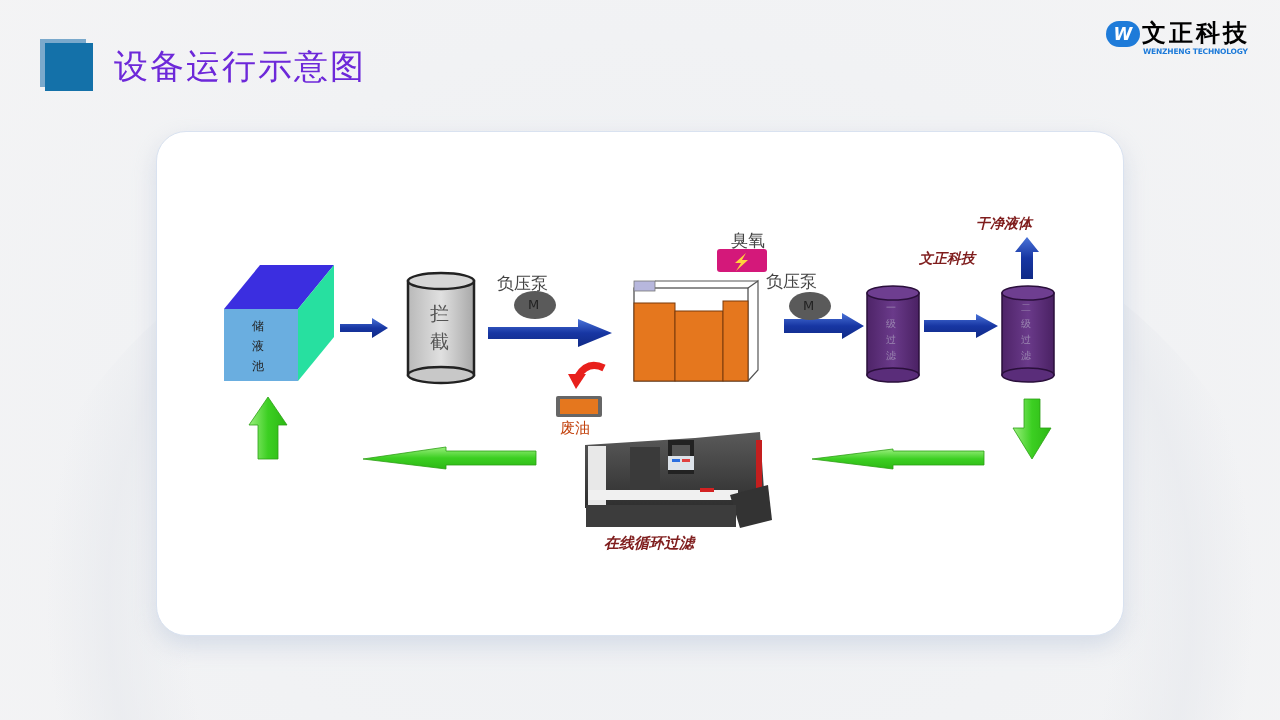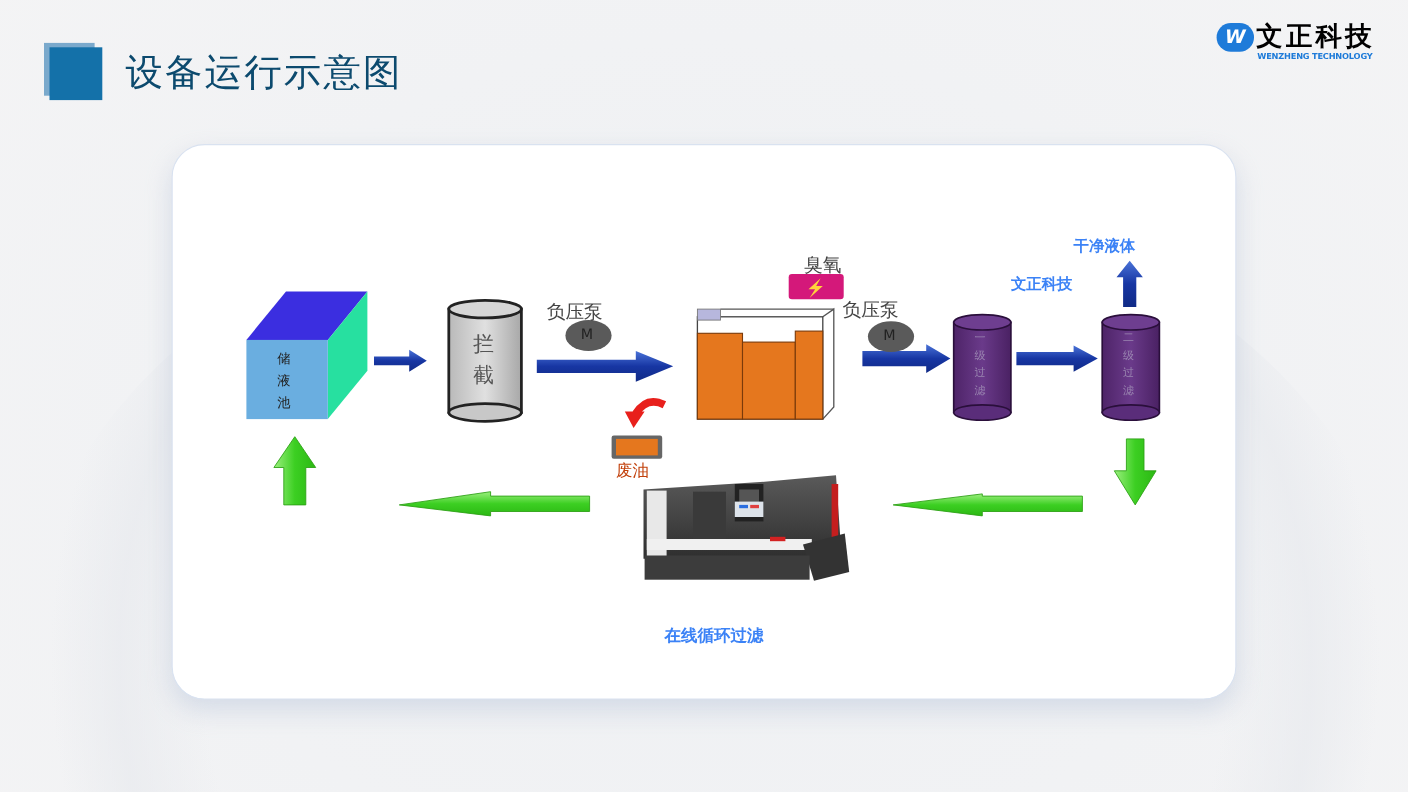--- a/index.html
+++ b/index.html
@@ -12,41 +12,41 @@
   .bg-arc {
     position: absolute; left: 20px; top: 150px; width: 1260px; height: 900px;
     border-radius: 50%;
     background: radial-gradient(circle, rgba(230,232,236,0.0) 60%, rgba(232,234,238,0.7) 70%, rgba(244,244,245,0) 78%);
     pointer-events: none;
   }
   .header-mark { position: absolute; left: 40px; top: 39px; width: 54px; height: 52px; }
   .header-mark .back { position: absolute; left: 0; top: 0; width: 46px; height: 48px; background: #7aa9cc; }
   .header-mark .front { position: absolute; left: 5px; top: 4px; width: 48px; height: 48px; background: #1471a9; }
   .page-title {
-    position: absolute; left: 114px; top: 44px; font-size: 34px; color: #0c4a6e;
+    position: absolute; left: 114px; top: 44px; font-size: 34px; color: #6d28d9;
     font-family: "DejaVu Serif", serif; letter-spacing: 2px; line-height: 44px;
   }
   .logo { position: absolute; left: 1106px; top: 19px; width: 150px; height: 40px; }
   .logo .badge {
     position: absolute; left: 0; top: 2px; width: 34px; height: 26px; border-radius: 13px;
     background: #1e7bd9; color: #fff; font-size: 17px; font-weight: bold; text-align: center; line-height: 26px;
     font-style: italic;
   }
   .logo .cn { position: absolute; left: 36px; top: -2px; font-size: 24px; font-weight: bold; color: #000000; letter-spacing: 3px; white-space: nowrap; }
   .logo .en { position: absolute; left: 37px; top: 28px; font-size: 7.5px; font-weight: bold; color: #1e7bd9; white-space: nowrap; letter-spacing: -0.2px; }
 
   .card {
     position: absolute; left: 156px; top: 131px; width: 968px; height: 505px;
     background: #fff; border-radius: 30px; border: 1px solid #d9e2f0;
     box-shadow: 0 10px 22px rgba(180,192,215,0.45);
   }
   .diagram { position: absolute; left: 0; top: 0; width: 1280px; height: 720px; }
   .lbl { position: absolute; white-space: nowrap; color: #333; }
   .lbl.serif { font-family: "DejaVu Serif", serif; color: #444; font-size: 17px; }
-  .lbl.bold { font-weight: bold; font-size: 14px; color: #3b82f6; }
+  .lbl.bold { font-weight: bold; font-size: 14px; color: #7f1d1d; font-style: italic; }
   .vtext { position: absolute; display: flex; flex-direction: column; align-items: center; }
   .vtext span { display: block; }
 </style>
 </head>
 <body>
 
 <div class="bg-arc"></div>
 
 <div class="header-mark">
   <div class="back"></div>
@@ -228,13 +228,13 @@
 <div class="vtext" style="left:1021px; top:300px; font-size:10px; color:#9a86b0; line-height:16px;">
   <span>二</span>
   <span>级</span>
   <span>过</span>
   <span>滤</span>
 </div>
 
 <div class="lbl bold" style="left:919px; top:250px;">文正科技</div>
 <div class="lbl bold" style="left:976px; top:215px;">干净液体</div>
 <div class="lbl" style="left:560px; top:419px; font-size:15px; color:#c2410c;">废油</div>
-<div class="lbl bold" style="left:604px; top:534px; font-size:15px;margin-top:35px;">在线循环过滤</div>
+<div class="lbl bold" style="left:604px; top:534px; font-size:15px;">在线循环过滤</div>
 
 </body></html>

